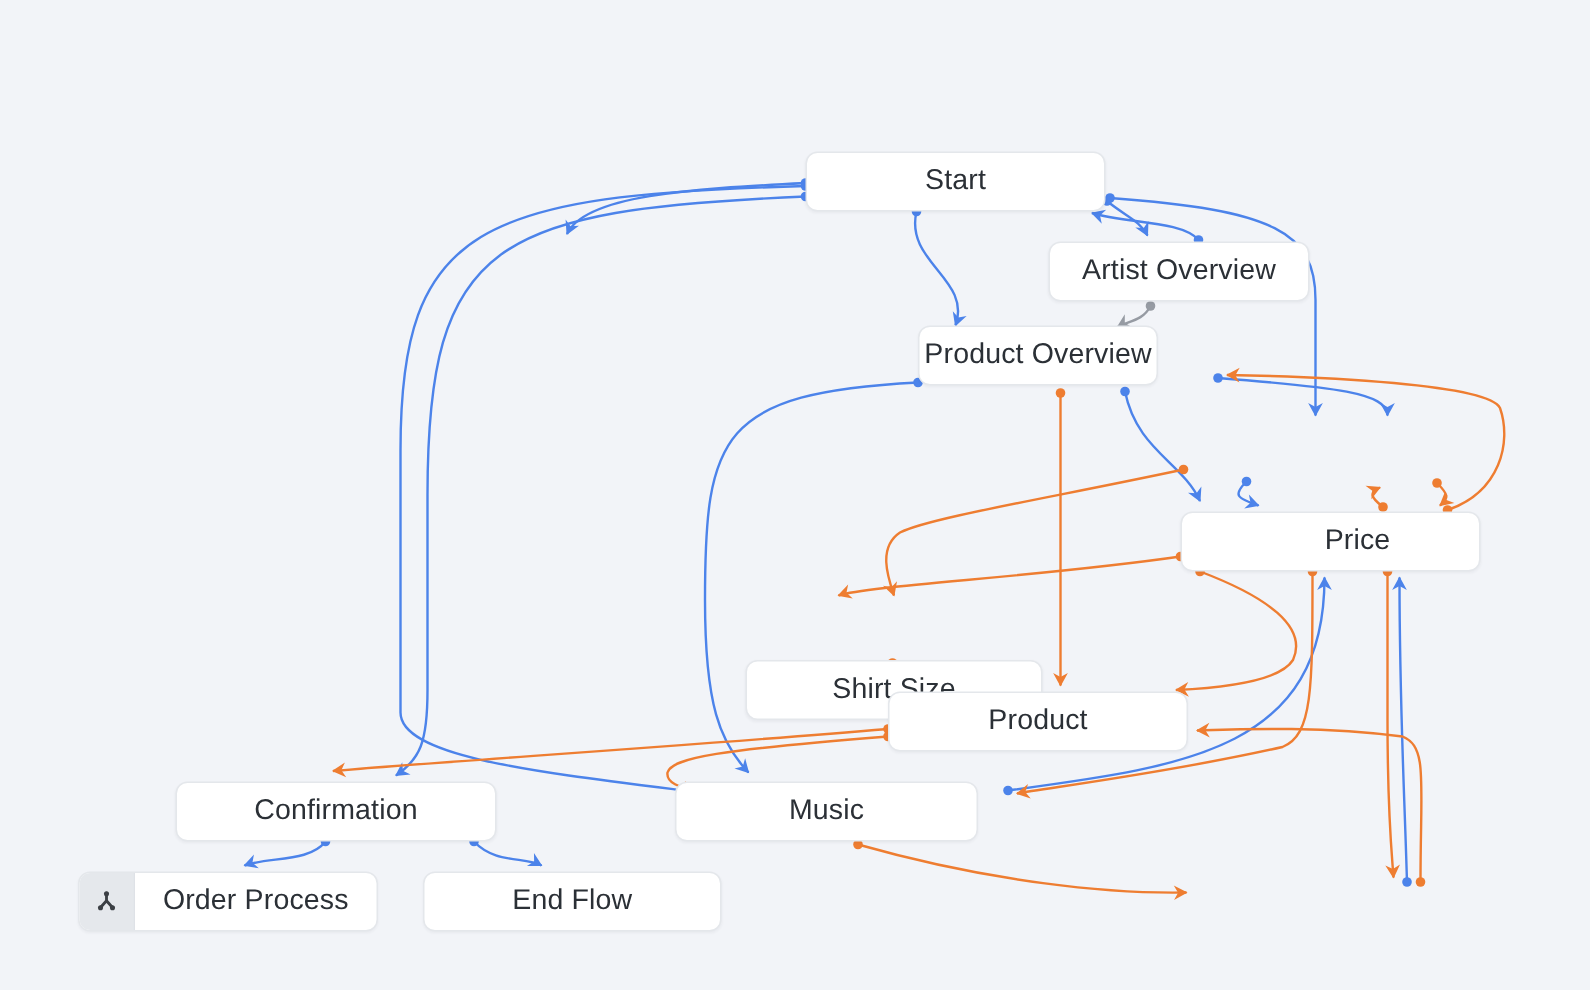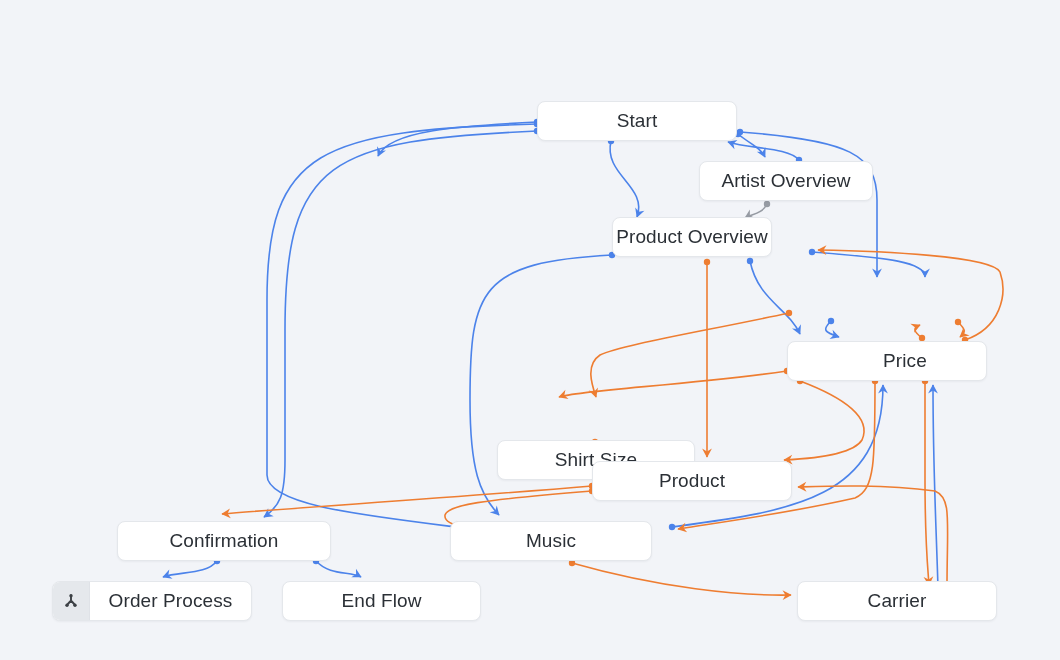--- a/index.html
+++ b/index.html
@@ -144,16 +144,13 @@
           <circle cx="8" cy="2.8" r="1.7" fill="#3c4045"></circle>
           <circle cx="4" cy="12.2" r="1.7" fill="#3c4045"></circle>
           <circle cx="12" cy="12.2" r="1.7" fill="#3c4045"></circle>
         </svg>
       </div>
       <div class="label">Order Process</div>
     </div>
     <div class="node" style="left: 262px; top: 581px; width: 199px; height: 40px; margin-left: 20px;">
       <div class="label">End Flow</div>
     </div>
-    <div class="node" style="left: 797px; top: 581px; width: 200px; height: 40px;">
-      <div class="label">Carrier</div>
-    </div>
   </div>
 
 </body></html>

